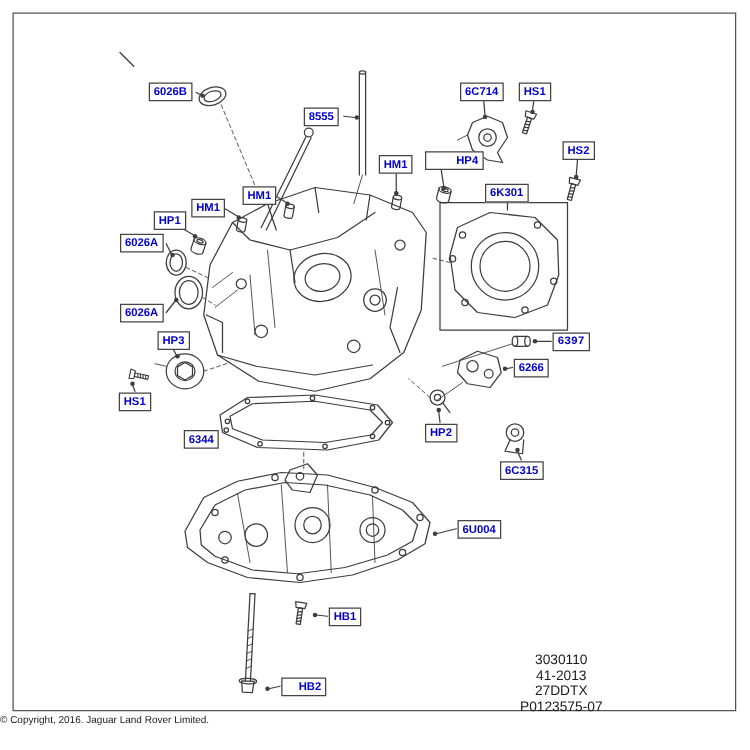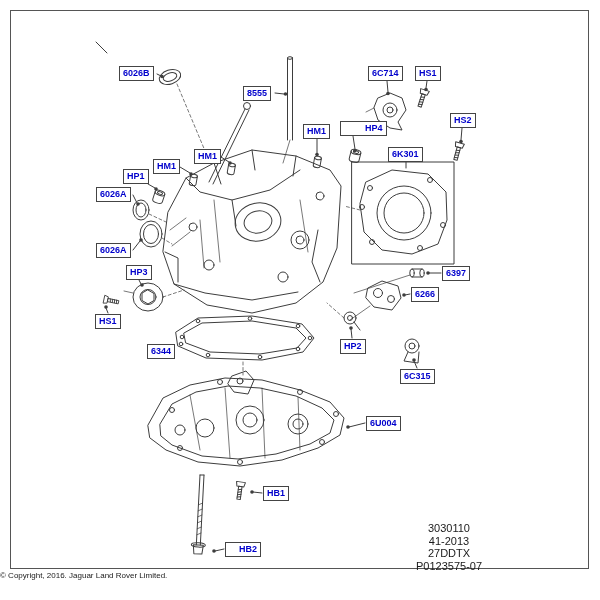--- a/index.html
+++ b/index.html
@@ -268,21 +268,21 @@
   <div class="plabel" style="left:340px; top:121px;padding-left:24px;">HP4</div>
   <div class="plabel" style="left:450px; top:113px;">HS2</div>
   <div class="plabel" style="left:303px; top:124px;">HM1</div>
   <div class="plabel" style="left:388px; top:147px;">6K301</div>
   <div class="plabel" style="left:194px; top:149px;">HM1</div>
   <div class="plabel" style="left:153px; top:159px;">HM1</div>
   <div class="plabel" style="left:123px; top:169px;">HP1</div>
   <div class="plabel" style="left:96px;  top:187px;">6026A</div>
   <div class="plabel" style="left:96px;  top:243px;">6026A</div>
   <div class="plabel" style="left:126px; top:265px;">HP3</div>
-  <div class="plabel" style="left:442px; top:266px;">6397</div>
+  <div class="plabel" style="left:442px; top:266px;font-family:Liberation Mono, monospace;">6397</div>
   <div class="plabel" style="left:411px; top:287px;">6266</div>
   <div class="plabel" style="left:95px;  top:314px;">HS1</div>
   <div class="plabel" style="left:147px; top:344px;">6344</div>
   <div class="plabel" style="left:340px; top:339px;text-align:right;">HP2</div>
   <div class="plabel" style="left:400px; top:369px;">6C315</div>
   <div class="plabel" style="left:366px; top:416px;">6U004</div>
   <div class="plabel" style="left:263px; top:486px;">HB1</div>
   <div class="plabel" style="left:225px; top:542px;padding-left:13px;">HB2</div>
 
   <div class="refblock">

